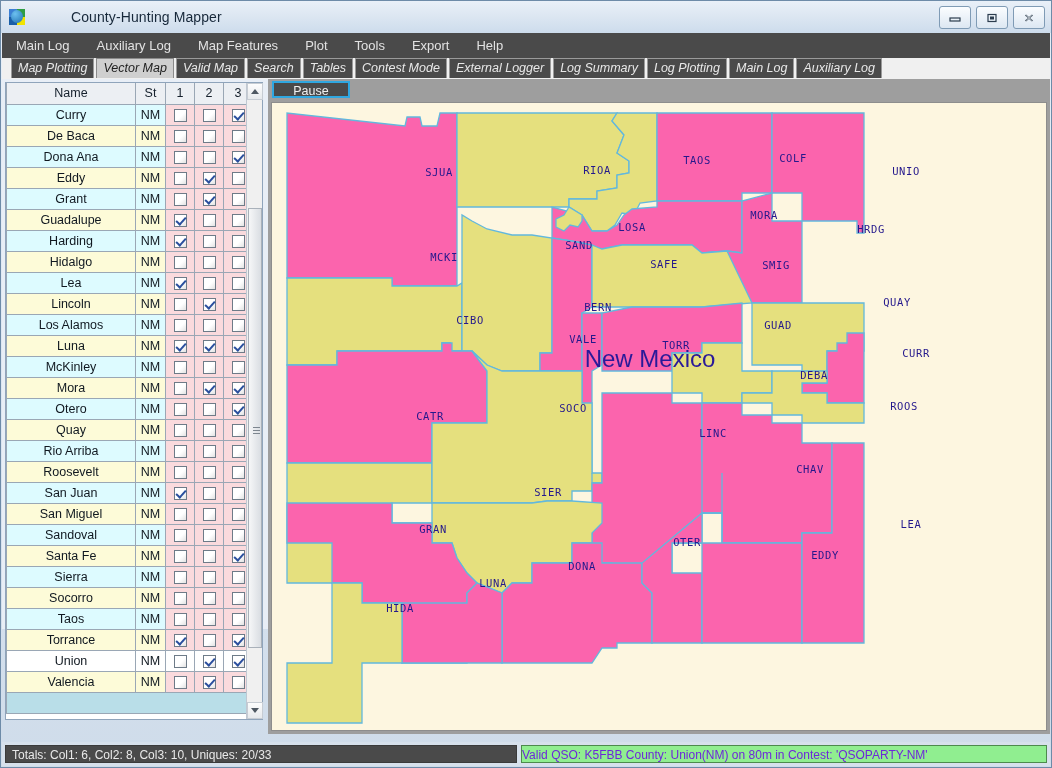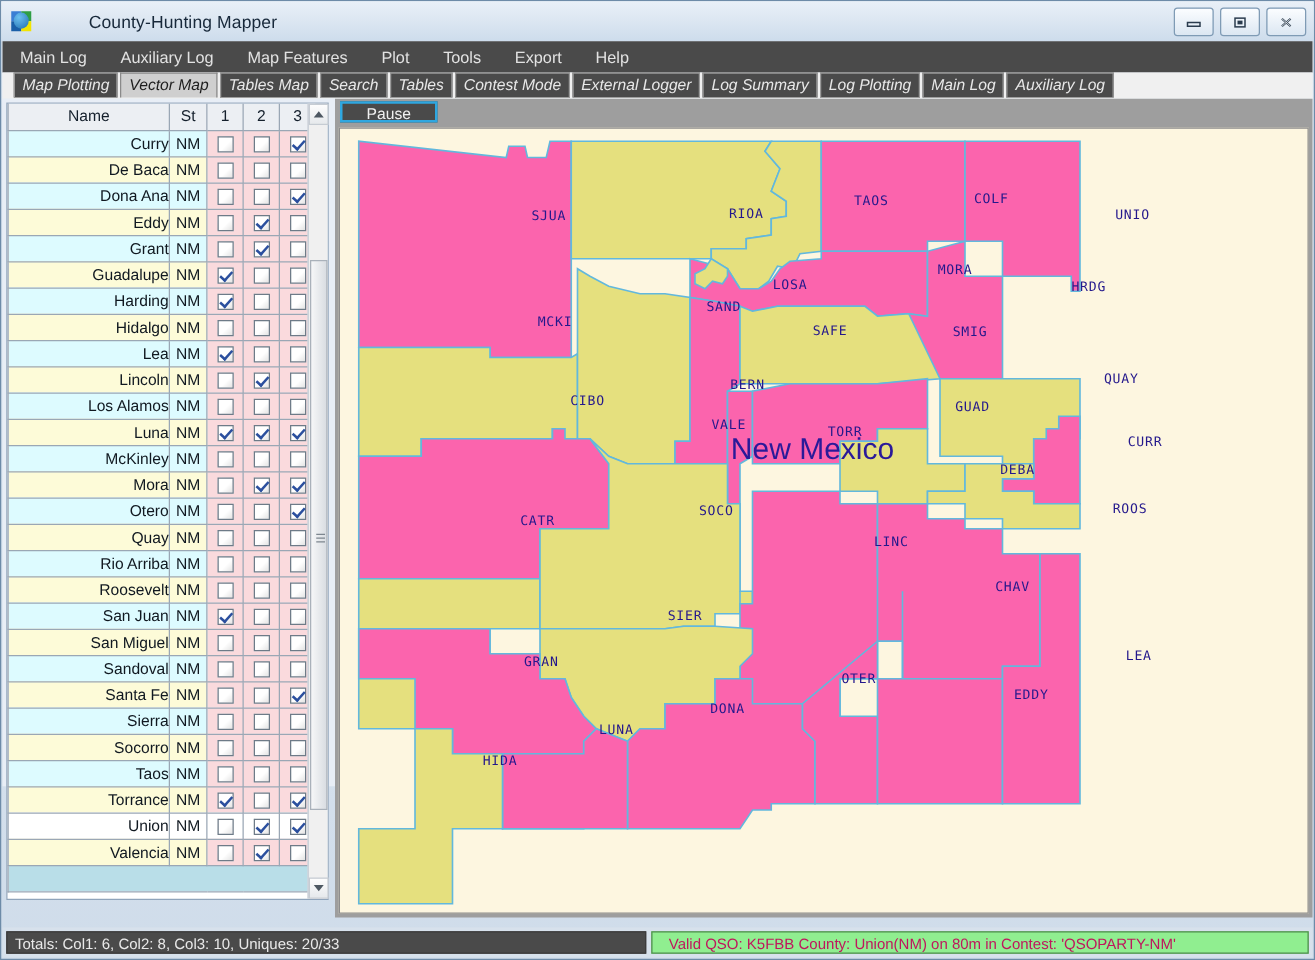--- a/index.html
+++ b/index.html
@@ -46,21 +46,21 @@
   .leftpanel{position:absolute;left:1px;top:78px;width:266px;height:550px;
     background:#e8eef6;box-sizing:border-box;padding:3px 0 0 3px;}
   .gridwrap{position:relative;width:258px;height:638px;background:#fff;
     border:1px solid #8fa4bb;box-sizing:border-box;}
   table.grid{border-collapse:collapse;table-layout:fixed;width:247px;}
   table.grid th,table.grid td{border:1px solid #9aa7b5;font-size:12.5px;color:#101820;
     height:21px;padding:0;box-sizing:border-box;}
   table.grid th{background:#eceff3;font-weight:normal;text-align:center;color:#15202c;
     border-top:none;}
   th.c-name{text-align:center;}
-  td.c-name{text-align:right;padding-left:5px;}
+  td.c-name{text-align:center;padding-left:5px;}
   td.c-st{text-align:center;}
   td.cb{background:#fadadd;text-align:center;}
   tr.alt-a td.c-name,tr.alt-a td.c-st{background:#ddfbff;}
   tr.alt-b td.c-name,tr.alt-b td.c-st{background:#fdfbd8;}
   tr.sel td.c-name,tr.sel td.c-st{background:#ffffff;}
   tr.sel td.cb{background:#ffffff;}
   .chk{display:inline-block;width:13px;height:13px;box-sizing:border-box;
     border:1px solid #6e7b88;background:linear-gradient(135deg,#ffffff 0%,#ffffff 55%,#e3e3e3 100%);
     position:relative;vertical-align:middle;}
   .chk.on::after{content:"";position:absolute;left:3px;top:0px;width:4px;height:8px;
@@ -91,22 +91,22 @@
   .canvas svg{display:block;}
   .cty-label{font-family:"DejaVu Sans Mono",monospace;font-size:10.5px;fill:#24188c;
     text-anchor:middle;letter-spacing:.6px;}
   .state-label{font-family:"Liberation Sans",sans-serif;font-size:24px;fill:#2a1a99;text-anchor:middle;}
 
   
   .statusrow{position:absolute;left:1px;bottom:1px;width:1048px;height:24px;
     background:#d7e1ec;display:flex;align-items:center;padding:0 3px;box-sizing:border-box;gap:4px;}
   .st-left{flex:0 0 512px;height:18px;background:#4a4a4a;color:#e9e9e9;font-size:12px;
     line-height:18px;padding-left:6px;border:1px solid #3b3b3b;box-sizing:border-box;white-space:nowrap;overflow:hidden;}
-  .st-right{flex:1;height:18px;background:#90ee90;color:#be185d;font-size:12px;
-    line-height:18px;padding-left:13px;border:1px solid #4d8a4d;box-sizing:border-box;white-space:nowrap;overflow:hidden;}
+  .st-right{flex:1;height:18px;background:#90ee90;color:#6d28d9;font-size:12px;
+    line-height:18px;padding-left:0;border:1px solid #4d8a4d;box-sizing:border-box;white-space:nowrap;overflow:hidden;}
 </style>
 </head>
 <body>
 
 <div id="app">
 
   <div class="titlebar">
     <span class="tb-icon">
       <span class="q q1"></span>
         <span class="q q2"></span>
@@ -142,21 +142,21 @@
     <span class="menuitem">Map Features</span>
     <span class="menuitem">Plot</span>
     <span class="menuitem">Tools</span>
     <span class="menuitem">Export</span>
     <span class="menuitem">Help</span>
   </div>
 
   <div class="tabstrip">
     <span class="tab">Map Plotting</span>
     <span class="tab active">Vector Map</span>
-    <span class="tab">Tables Map</span>
+    <span class="tab">Valid Map</span>
     <span class="tab">Search</span>
     <span class="tab">Tables</span>
     <span class="tab">Contest Mode</span>
     <span class="tab">External Logger</span>
     <span class="tab">Log Summary</span>
     <span class="tab">Log Plotting</span>
     <span class="tab">Main Log</span>
     <span class="tab">Auxiliary Log</span>
   </div>
 

